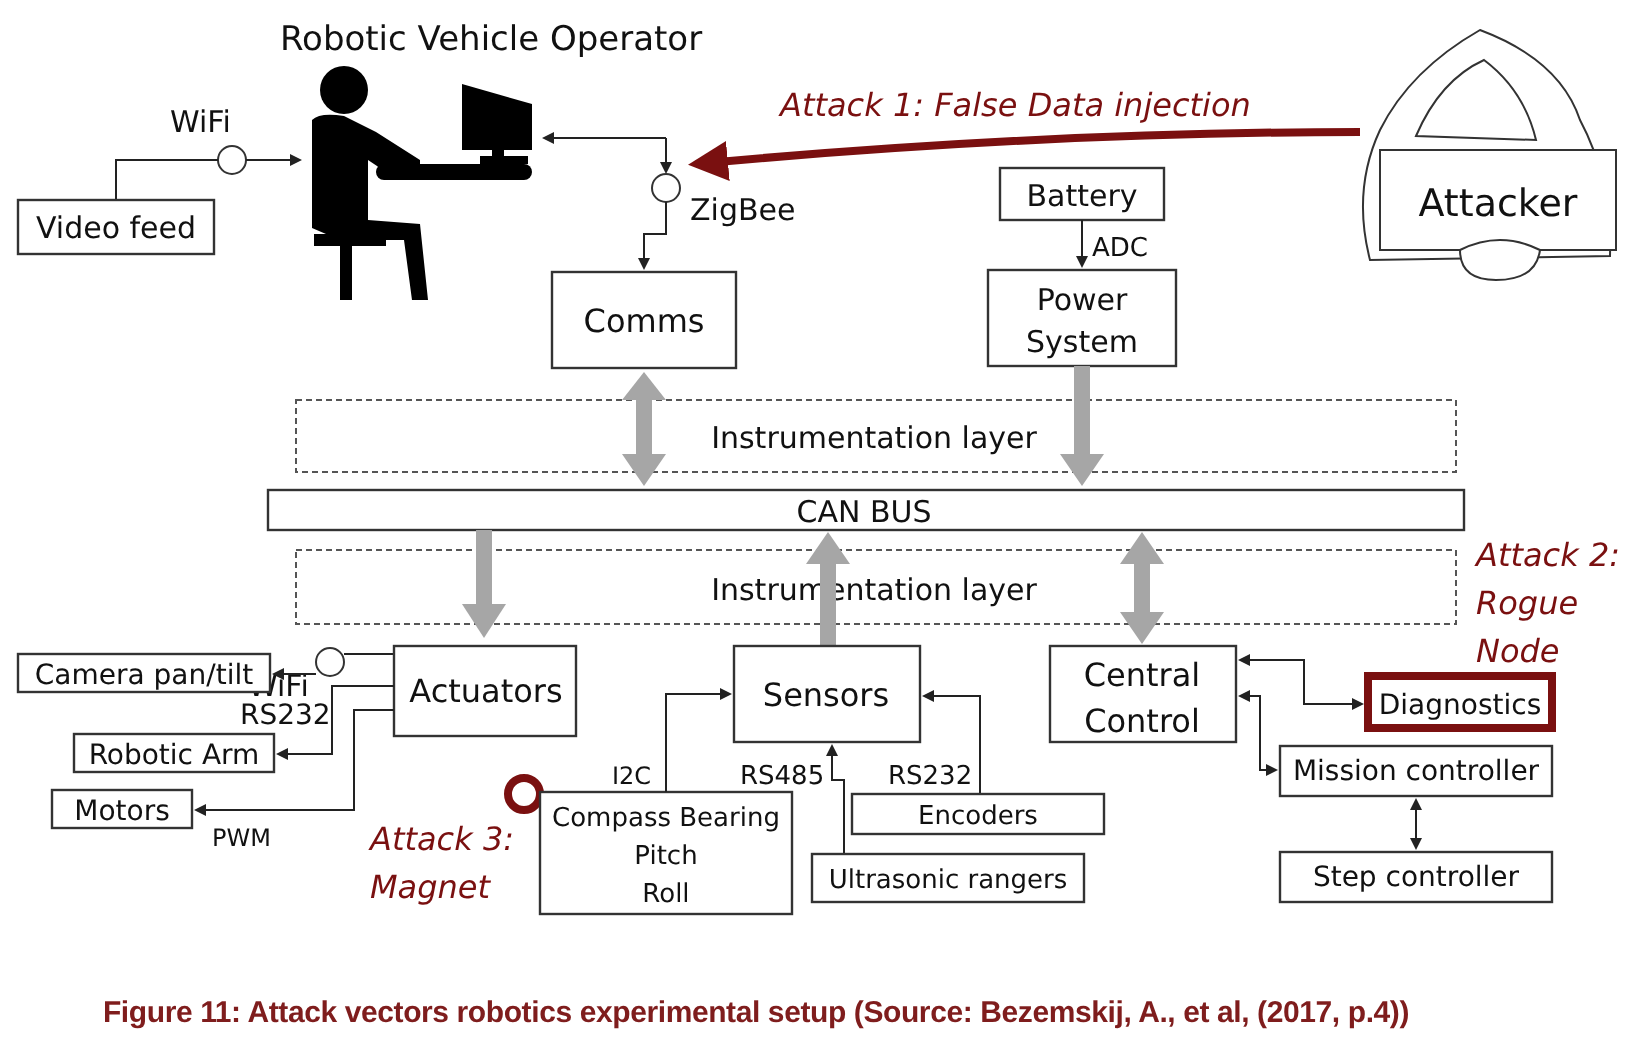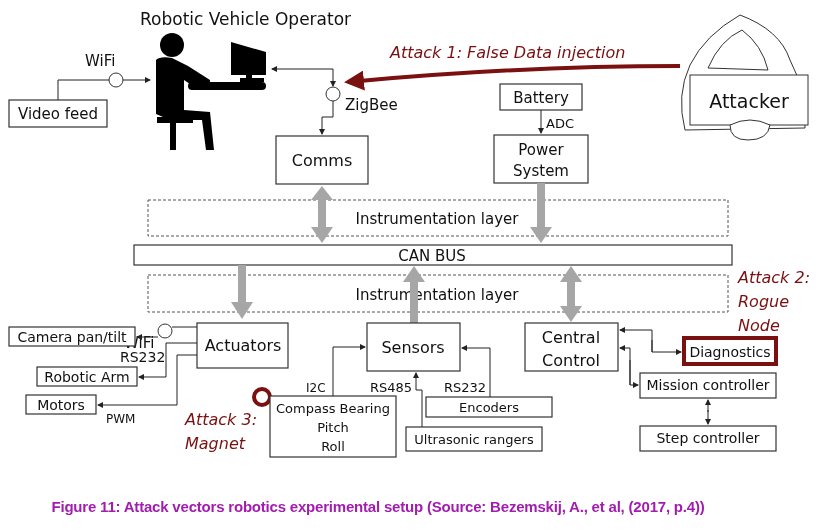--- a/index.html
+++ b/index.html
@@ -4,21 +4,21 @@
 <style>
   html,body{margin:0;padding:0;background:#ffffff;}
   body{width:824px;height:529px;position:relative;overflow:hidden;font-family:"DejaVu Sans",sans-serif;}
   svg{position:absolute;left:0;top:0;}
   .box{fill:#fff;stroke:#333;stroke-width:1.2;}
   .dash{fill:none;stroke:#555;stroke-width:1;stroke-dasharray:3,2;}
   .t{font-family:"DejaVu Sans",sans-serif;fill:#111;}
   .atk{font-family:"DejaVu Sans",sans-serif;fill:#7a1010;font-style:italic;}
   .ln{stroke:#222;stroke-width:1;fill:none;}
   .gr{fill:#a6a6a6;}
-  .caption{position:absolute;left:0;width:756px;top:498px;text-align:center;font-family:"Liberation Sans",sans-serif;font-weight:bold;font-size:15px;color:#a21caf;letter-spacing:-0.2px;}
+  .caption{position:absolute;left:0;width:756px;top:498px;text-align:center;font-family:"Liberation Sans",sans-serif;font-weight:bold;font-size:15px;color:#7f1d1d;letter-spacing:-0.2px;}
 </style>
 </head>
 <body>
 
 <svg width="824" height="529" viewBox="0 0 824 529">
   <defs>
     <marker id="ah" markerWidth="6" markerHeight="6" refX="5" refY="3" orient="auto">
       <path d="M0,0 L6,3 L0,6 z" fill="#222"></path>
     </marker>
     <marker id="ahr" markerWidth="5" markerHeight="5" refX="4" refY="2.5" orient="auto">

